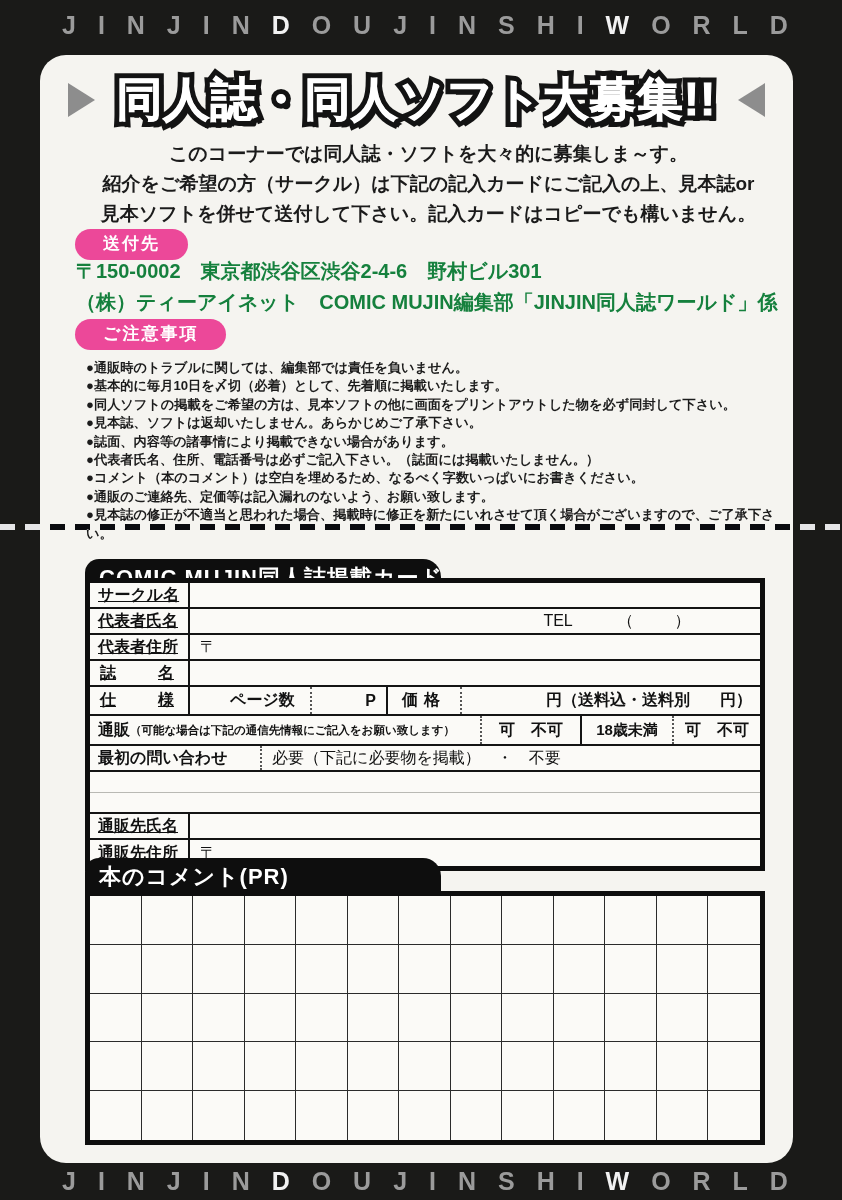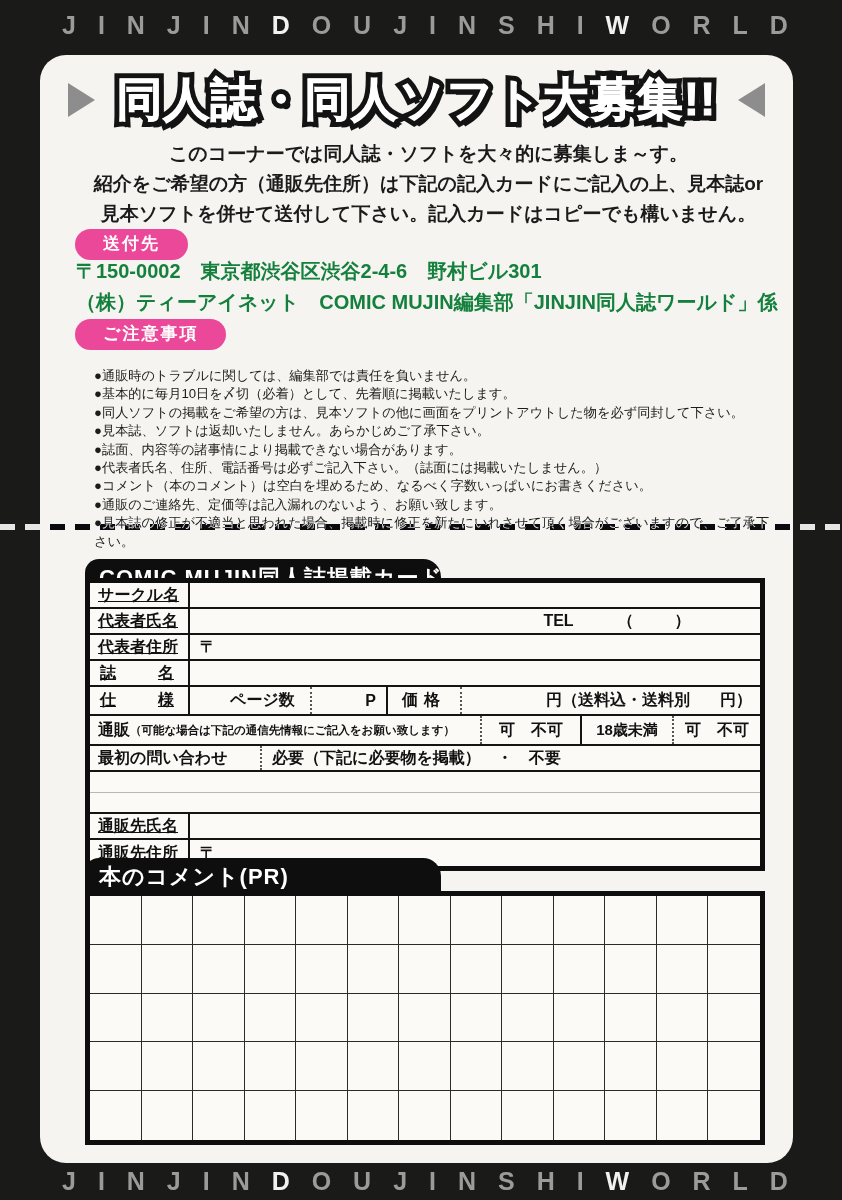--- a/index.html
+++ b/index.html
@@ -25,36 +25,36 @@
   .intro{position:absolute;top:84px;left:0;right:0;text-align:center;font-size:19px;font-weight:700;color:#1b1b1b;line-height:30px;margin-left:24px;}
   .intro p{margin:0;}
   
   .badge{position:absolute;left:35px;background:#ec4899;color:#fff;font-size:17px;font-weight:800;
          padding:3px 28px 5px;border-radius:16px;letter-spacing:2px;}
   .badge.ship{top:174px;}
   .badge.note{top:264px;}
   
   .addr{position:absolute;top:201px;left:36px;font-size:20px;font-weight:700;color:#15803d;line-height:31px;white-space:nowrap;}
   
-  .notes{position:absolute;top:296px;left:38px;margin:16px;padding:0;list-style:none;
-         font-size:13.2px;font-weight:400;color:#1c1c1c;line-height:18.4px;}
+  .notes{position:absolute;top:296px;left:38px;margin:8px;padding:0;list-style:none;
+         font-size:13.2px;font-weight:700;color:#1c1c1c;line-height:18.4px;}
   
   .tab{position:absolute;left:45px;width:356px;box-sizing:border-box;background:#0e0e0e;color:#fff;
        font-size:22px;font-weight:800;padding:4px 14px 6px;border-radius:14px 18px 0 0;white-space:nowrap;letter-spacing:1px;}
   .tab.form{top:504px;}
   .tab.comment{top:803px;}
   
   .ftable{position:absolute;left:45px;top:523px;width:680px;box-sizing:border-box;
           border:5px solid #0e0e0e;background:#fbfaf7;font-size:16px;color:#111;}
   .fr{display:flex;align-items:stretch;border-bottom:2px solid #141414;box-sizing:border-box;}
   .fr:last-child{border-bottom:none;}
   .flabel{width:100px;flex:0 0 auto;display:flex;align-items:center;padding:0 4px 0 8px;
           font-weight:700;border-right:2px solid #141414;box-sizing:border-box;white-space:nowrap;text-decoration:underline;}
   .flabel.just{justify-content:space-between;padding:0 14px 0 10px;}
-  .fval{flex:1;display:flex;align-items:center;padding-left:10px;position:relative;font-weight:700;}
+  .fval{flex:1;display:flex;align-items:center;padding-left:10px;position:relative;font-weight:400;}
   .r-std{height:26px;}
   .r-spec{height:29px;}
   .r-mail{height:30px;}
   .r-first{height:26px;}
   .r-empty{height:42px;background:linear-gradient(#b9b9b4,#b9b9b4) center/100% 1px no-repeat;}
   .tel{position:absolute;left:62%;}
   .pn1{position:absolute;left:75%;}
   .pn2{position:absolute;left:85%;}
   .pages-cell{flex:0 0 198px;display:flex;align-items:center;border-right:2px solid #141414;box-sizing:border-box;}
   .pages-lab{width:92px;box-sizing:border-box;padding-left:10px;font-weight:700;border-right:2px dotted #555;align-self:stretch;display:flex;align-items:center;margin-left:30px;}
@@ -120,21 +120,21 @@
       <span class="tri left"></span>
       <div class="bubble">
         <span class="stroke">同人誌・同人ソフト大募集!!</span>
         <span class="fill">同人誌・同人ソフト大募集!!</span>
       </div>
       <span class="tri right"></span>
     </div>
 
     <div class="intro">
       <p>このコーナーでは同人誌・ソフトを大々的に募集しま～す。</p>
-      <p>紹介をご希望の方（通販先住所）は下記の記入カードにご記入の上、見本誌or</p>
+      <p>紹介をご希望の方（サークル）は下記の記入カードにご記入の上、見本誌or</p>
       <p>見本ソフトを併せて送付して下さい。記入カードはコピーでも構いません。</p>
     </div>
 
     <div class="badge ship">送付先</div>
     <div class="addr">
       <div>〒150-0002　東京都渋谷区渋谷2-4-6　野村ビル301</div>
       <div>（株）ティーアイネット　COMIC MUJIN編集部「JINJIN同人誌ワールド」係</div>
     </div>
 
     <div class="badge note">ご注意事項</div>

